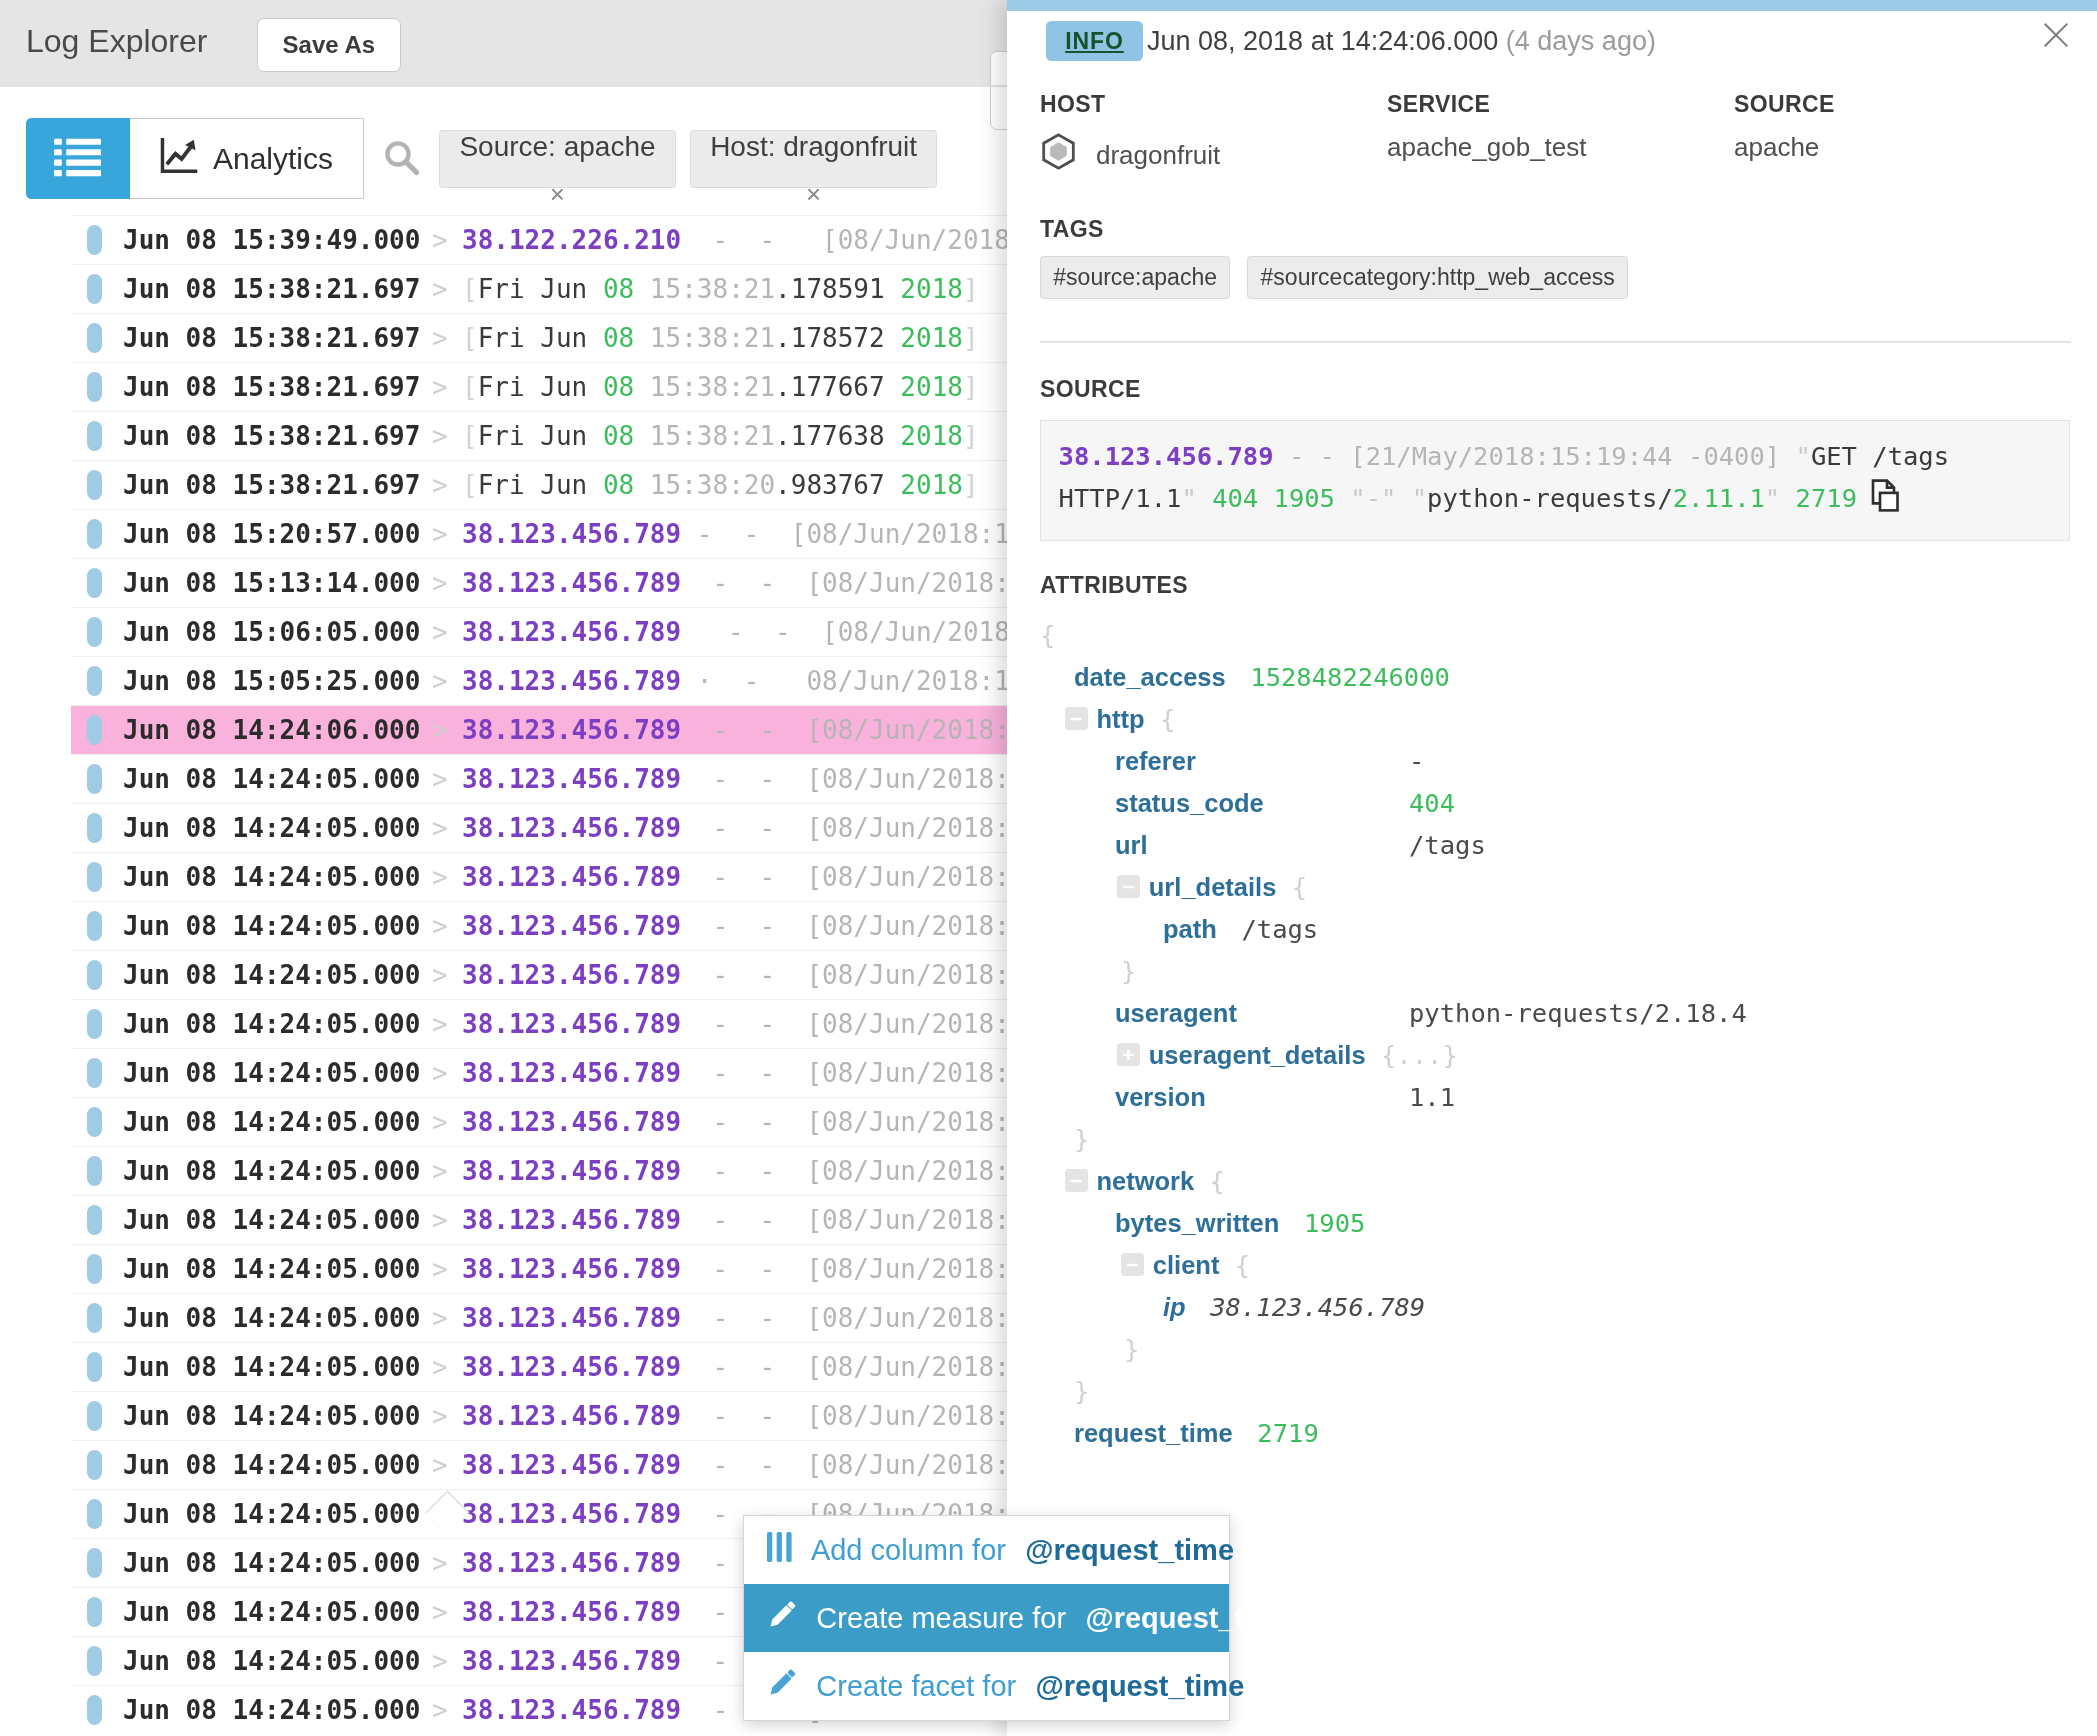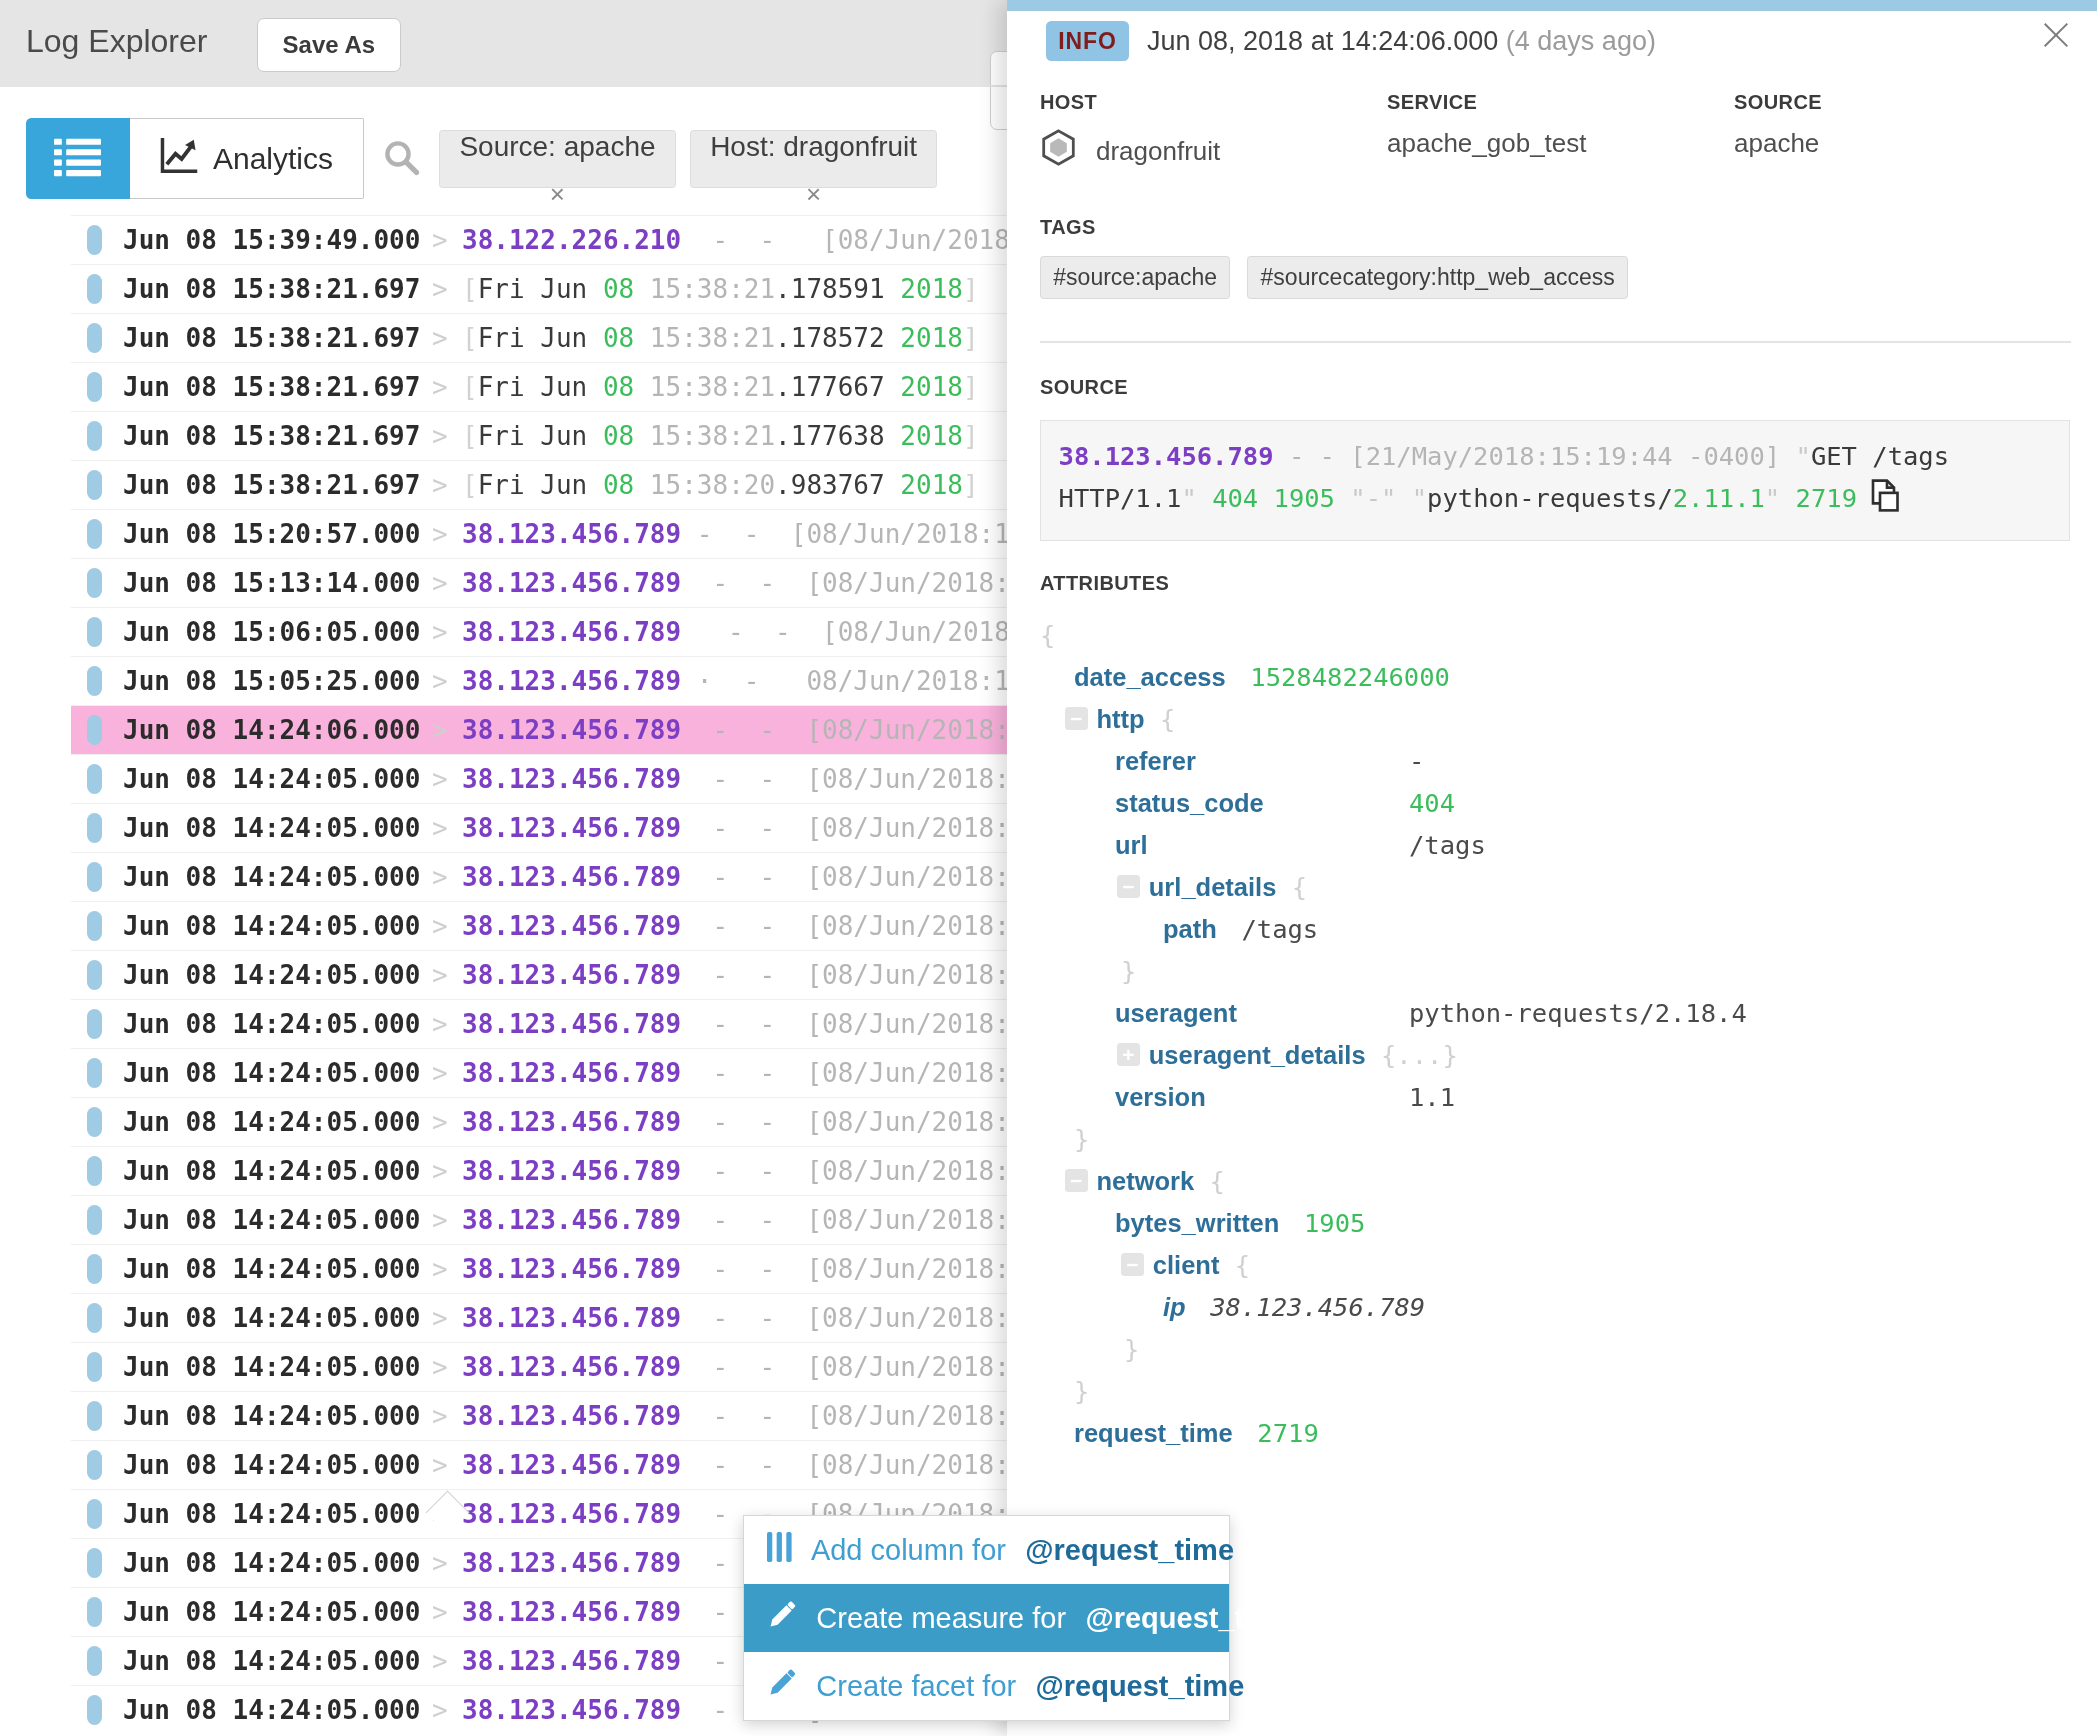--- a/index.html
+++ b/index.html
@@ -43,28 +43,28 @@
   .c-quote{color:#c9c9c9;}
 
   
   .panel{position:absolute;left:1007px;top:0;width:1091px;height:1736px;background:#fff;
          box-shadow:-8.8px 0 19.3px rgba(0,0,0,0.14);z-index:5;}
   .panel-topbar{position:absolute;left:0;top:0;width:100%;height:10.5px;background:#9cc9e4;}
   .close-x{position:absolute;right:26px;top:19.3px;width:32px;height:32px;cursor:pointer;}
   .close-x:before,.close-x:after{content:"";position:absolute;left:15px;top:0;width:2.2px;height:32px;background:#7c7c7c;}
   .close-x:before{transform:rotate(45deg);}
   .close-x:after{transform:rotate(-45deg);}
-  .sev-badge{position:absolute;left:39px;top:21px;width:83px;height:40px;background:#90c4e4;border-radius:5.3px;
-             color:#7f1d1d;font-size:23px;font-weight:800;letter-spacing:0.9px;display:flex;align-items:center;justify-content:center;}
+  .sev-badge{position:absolute;left:39px;top:21px;width:97px;height:40px;background:#90c4e4;border-radius:5.3px;
+             color:#14532d;font-size:23px;font-weight:800;letter-spacing:0.9px;display:flex;align-items:center;justify-content:center;text-decoration:underline;}
   .evt-ts{position:absolute;left:140px;top:26px;font-size:27px;color:#3f3f3f;}
   .evt-age{color:#9b9b9b;}
   .meta{position:absolute;left:0;top:91px;width:100%;}
   .meta-col{position:absolute;top:0;}
   .meta-col.c0{left:33px;} .meta-col.c1{left:380px;} .meta-col.c2{left:727px;}
-  .sec-label{font-size:20px;font-weight:700;color:#3b3b3b;letter-spacing:0.4px;}
+  .sec-label{font-size:23px;font-weight:700;color:#3b3b3b;letter-spacing:0.4px;}
   .meta-val{margin-top:14px;font-size:26px;color:#4f4f4f;display:flex;align-items:center;gap:19px;}
   .tags-label{position:absolute;left:33px;top:216px;}
   .tagchips{position:absolute;left:33px;top:256px;display:flex;gap:17px;}
   .tagchip{background:#ececec;border:0.9px solid #d9d9d9;border-radius:3.5px;padding:7px 12.3px;font-size:23px;color:#3f3f3f;}
   .panel-divider{position:absolute;left:33px;top:341px;width:1031px;height:1.8px;background:#e3e3e3;}
   .msg-label{position:absolute;left:33px;top:376px;}
   .msg-box{position:absolute;left:33px;top:420px;width:993px;background:#f6f6f6;border:0.9px solid #e2e2e2;
            padding:14px 17.6px;font-family:"DejaVu Sans Mono",monospace;font-size:25.5px;line-height:42px;white-space:pre-wrap;}
   .copy-ic{display:inline-block;vertical-align:-7px;margin-left:8.8px;cursor:pointer;}
   .attrs-label{position:absolute;left:33px;top:572px;}

